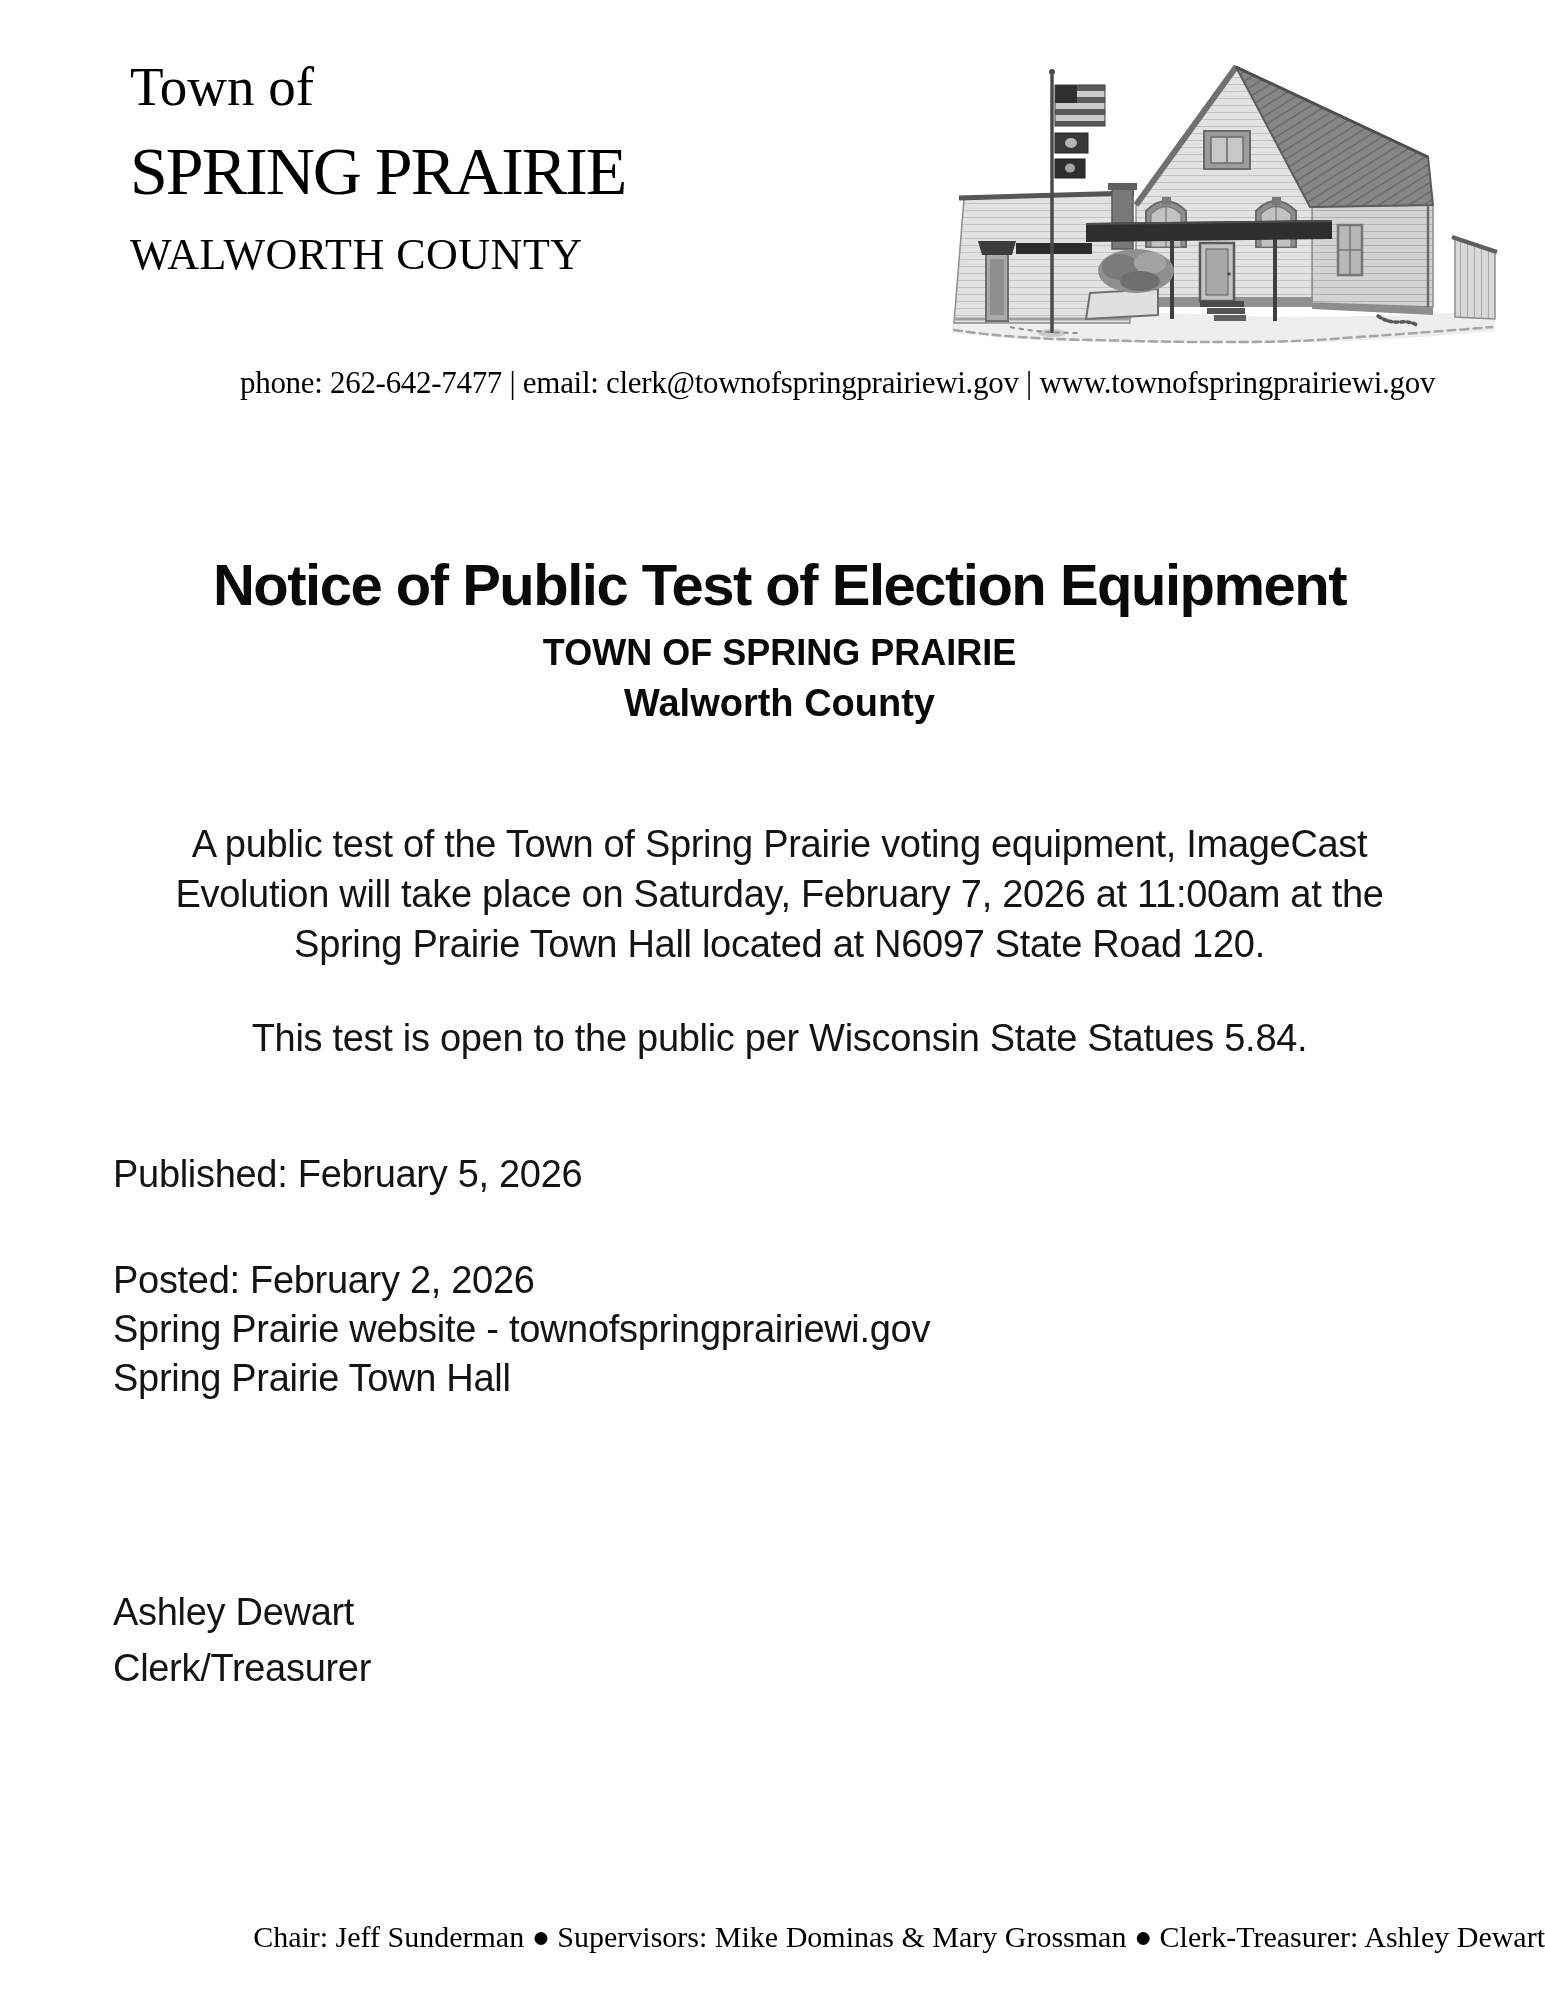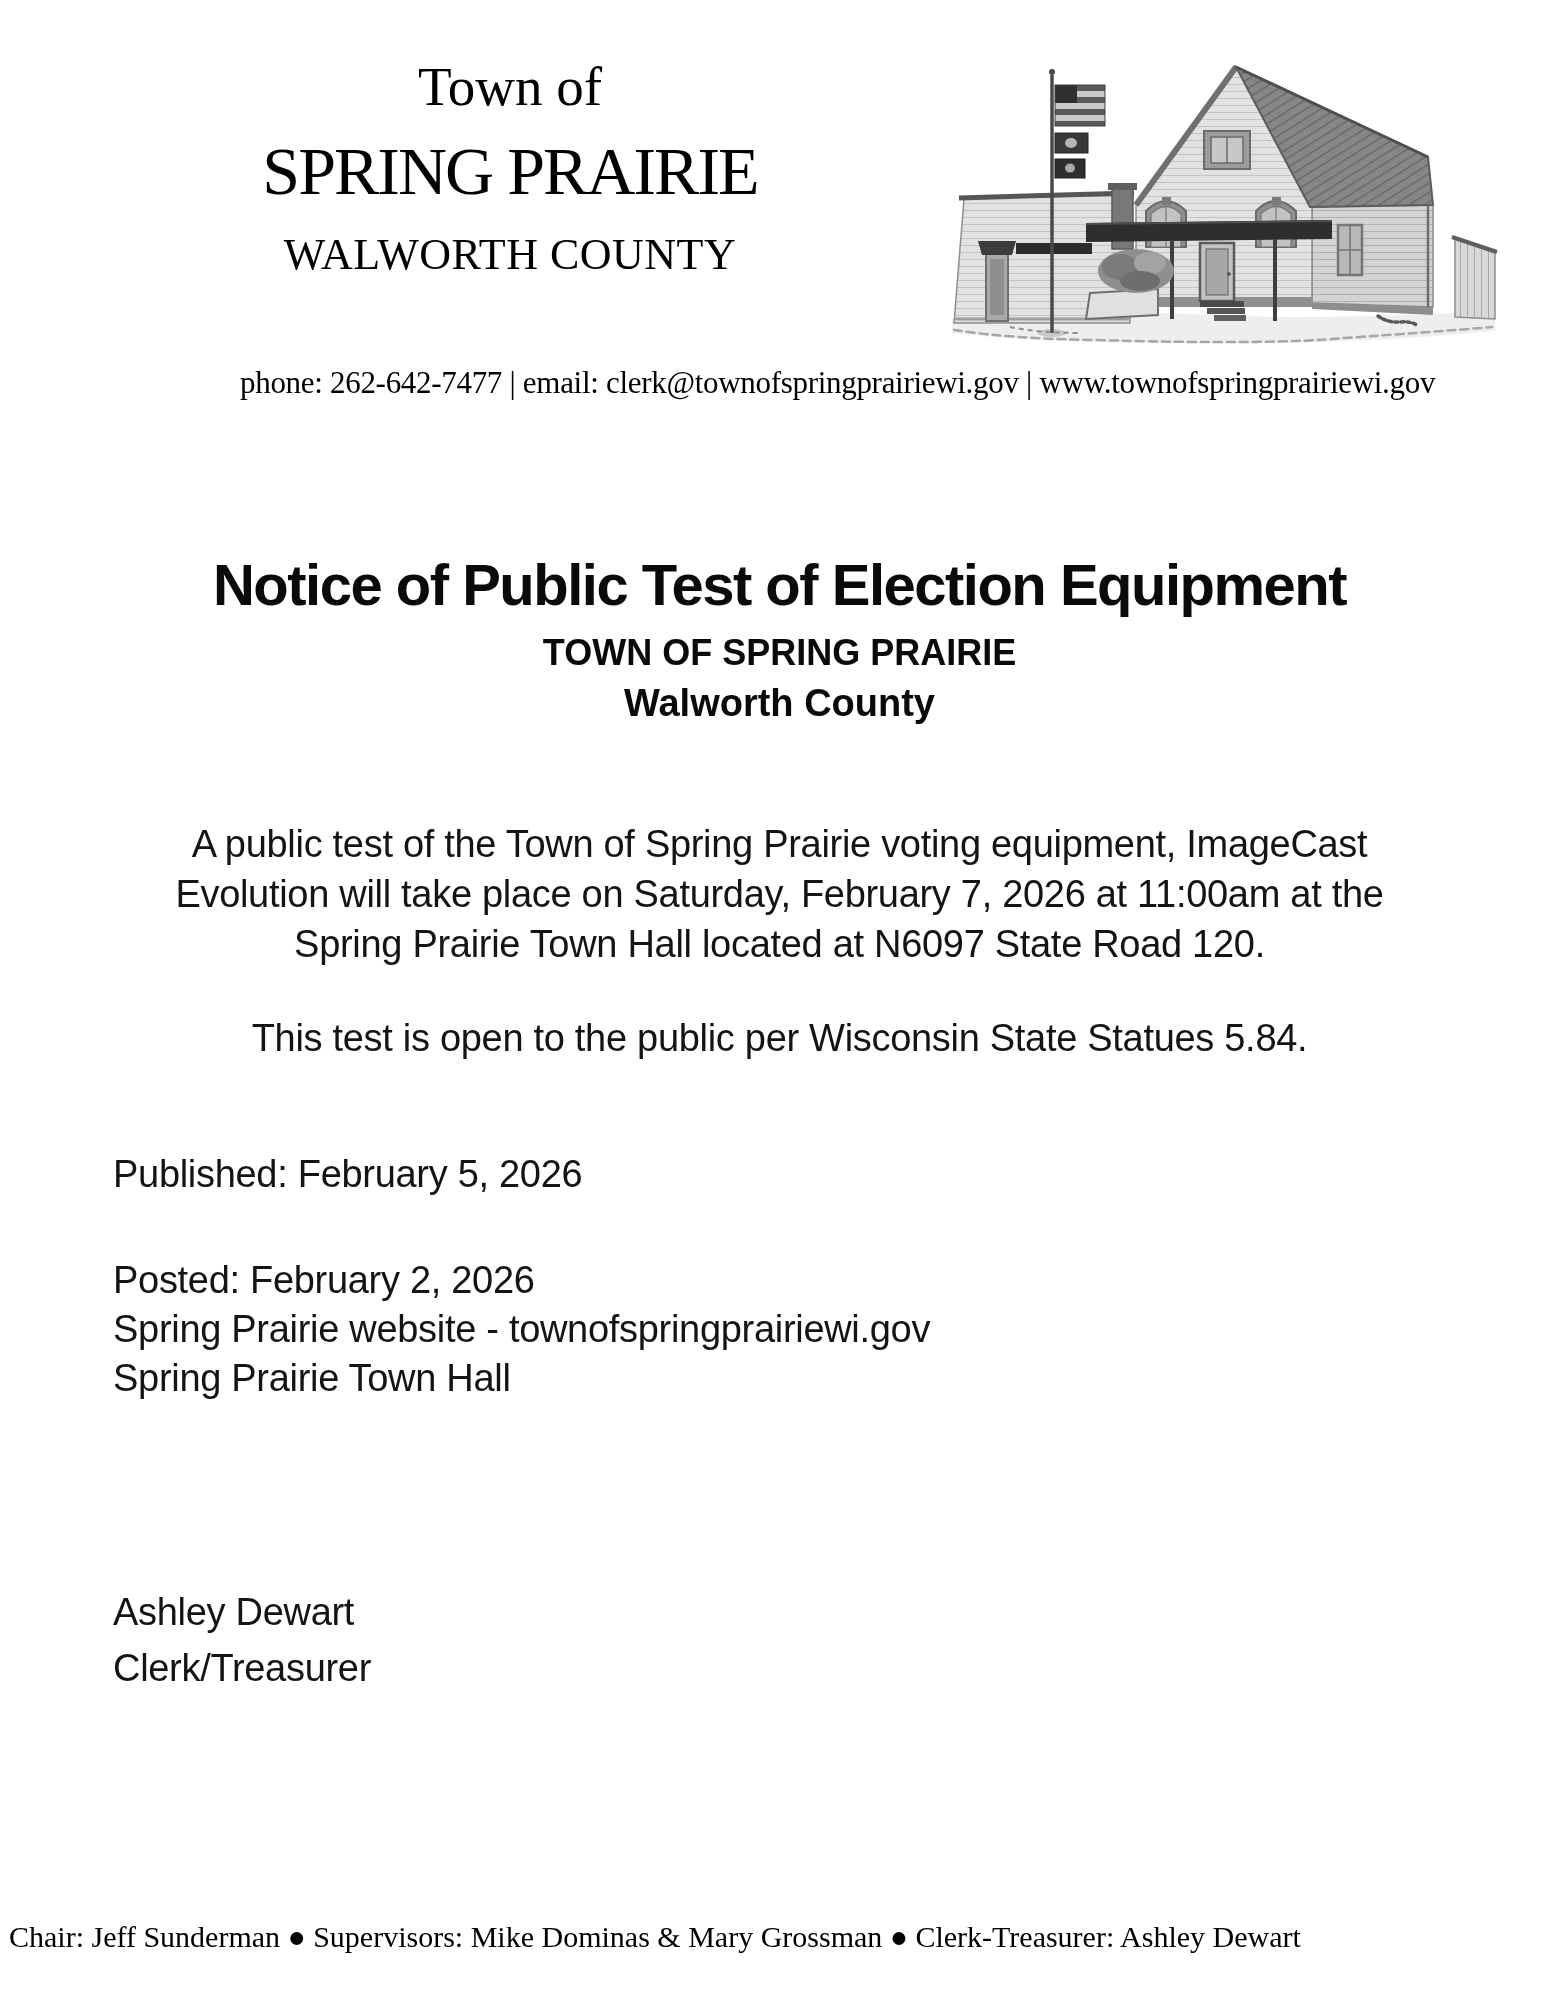--- a/index.html
+++ b/index.html
@@ -9,21 +9,21 @@
     background:#ffffff;
     overflow:hidden;
     font-family:"Liberation Sans","DejaVu Sans",sans-serif;
     color:#141414;
   }
   .serif{font-family:"Liberation Serif","DejaVu Serif",serif;color:#000;}
 
   
   .masthead{
     position:absolute;left:130px;top:48px;width:760px;
-    text-align:center;
+    text-align:left;
   }
   .m-townof{margin-top:11px;font-size:55px;line-height:55px;}
   .m-name{margin-top:22px;font-size:68px;line-height:70px;letter-spacing:-2px;}
   .m-county{margin-top:27px;font-size:44px;line-height:44px;letter-spacing:0.5px;}
   .m-address{margin-top:3px;font-size:31px;line-height:32px;letter-spacing:-0.5px;}
 
   .art{position:absolute;left:950px;top:56px;width:550px;height:302px;}
 
   .contact{
     position:absolute;left:240px;top:366px;
@@ -41,22 +41,22 @@
 
   .para{top:819px;font-size:38px;line-height:50px;letter-spacing:-0.3px;}
   .statute{top:1013px;font-size:38px;line-height:50px;letter-spacing:-0.3px;}
 
   .leftblock{position:absolute;left:113px;font-size:38px;letter-spacing:-0.3px;}
   .published{top:1154px;line-height:40px;}
   .posted{top:1256px;line-height:49px;}
   .signature{top:1584px;line-height:56px;}
 
   .footer{
-    position:absolute;left:0;top:1921px;width:100%;box-sizing:border-box;padding-left:9px;
-    text-align:left;font-size:30px;line-height:32px;white-space:nowrap;
+    position:absolute;left:0;top:1921px;width:100%;box-sizing:border-box;padding-left:15px;
+    text-align:right;font-size:30px;line-height:32px;white-space:nowrap;
   }
 </style>
 </head>
 <body>
 
 <div class="page">
 
   <div class="masthead serif">
     <div class="m-townof">Town of</div>
     <div class="m-name">SPRING PRAIRIE</div>

